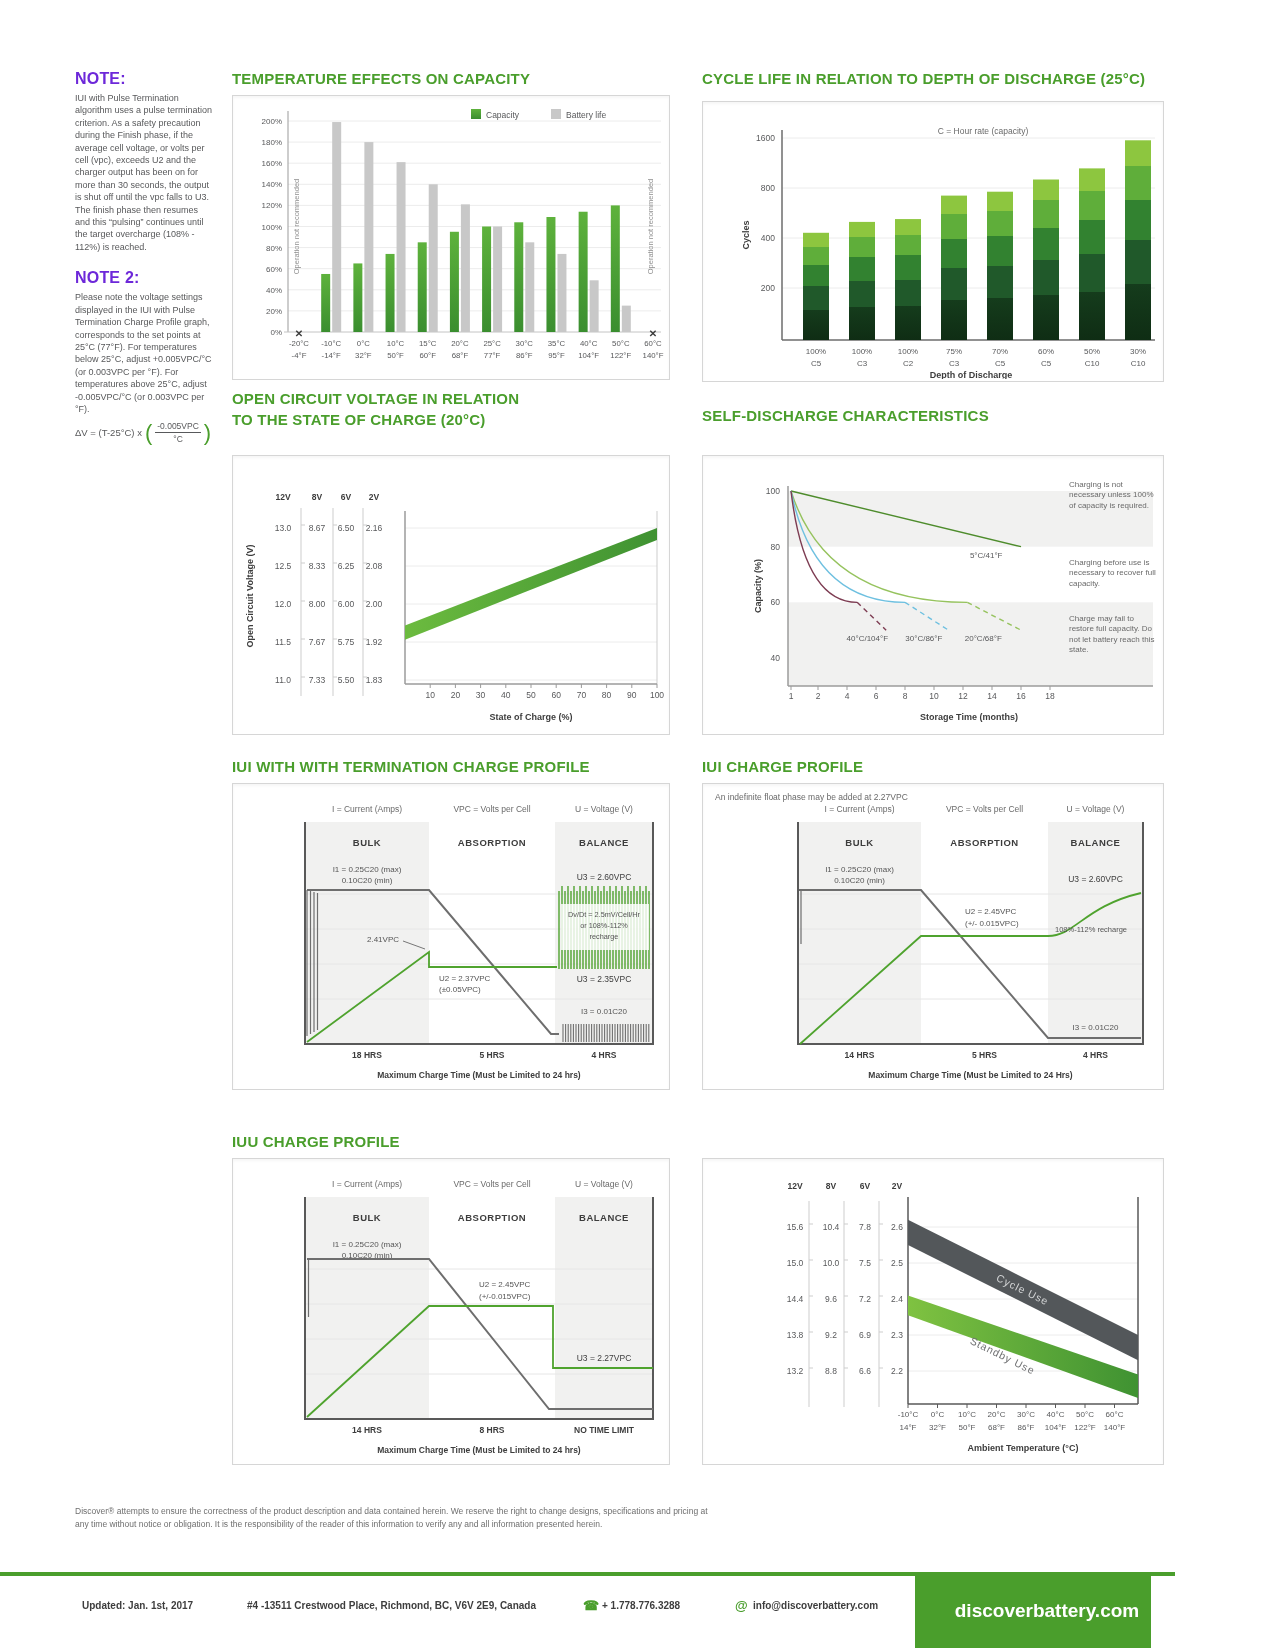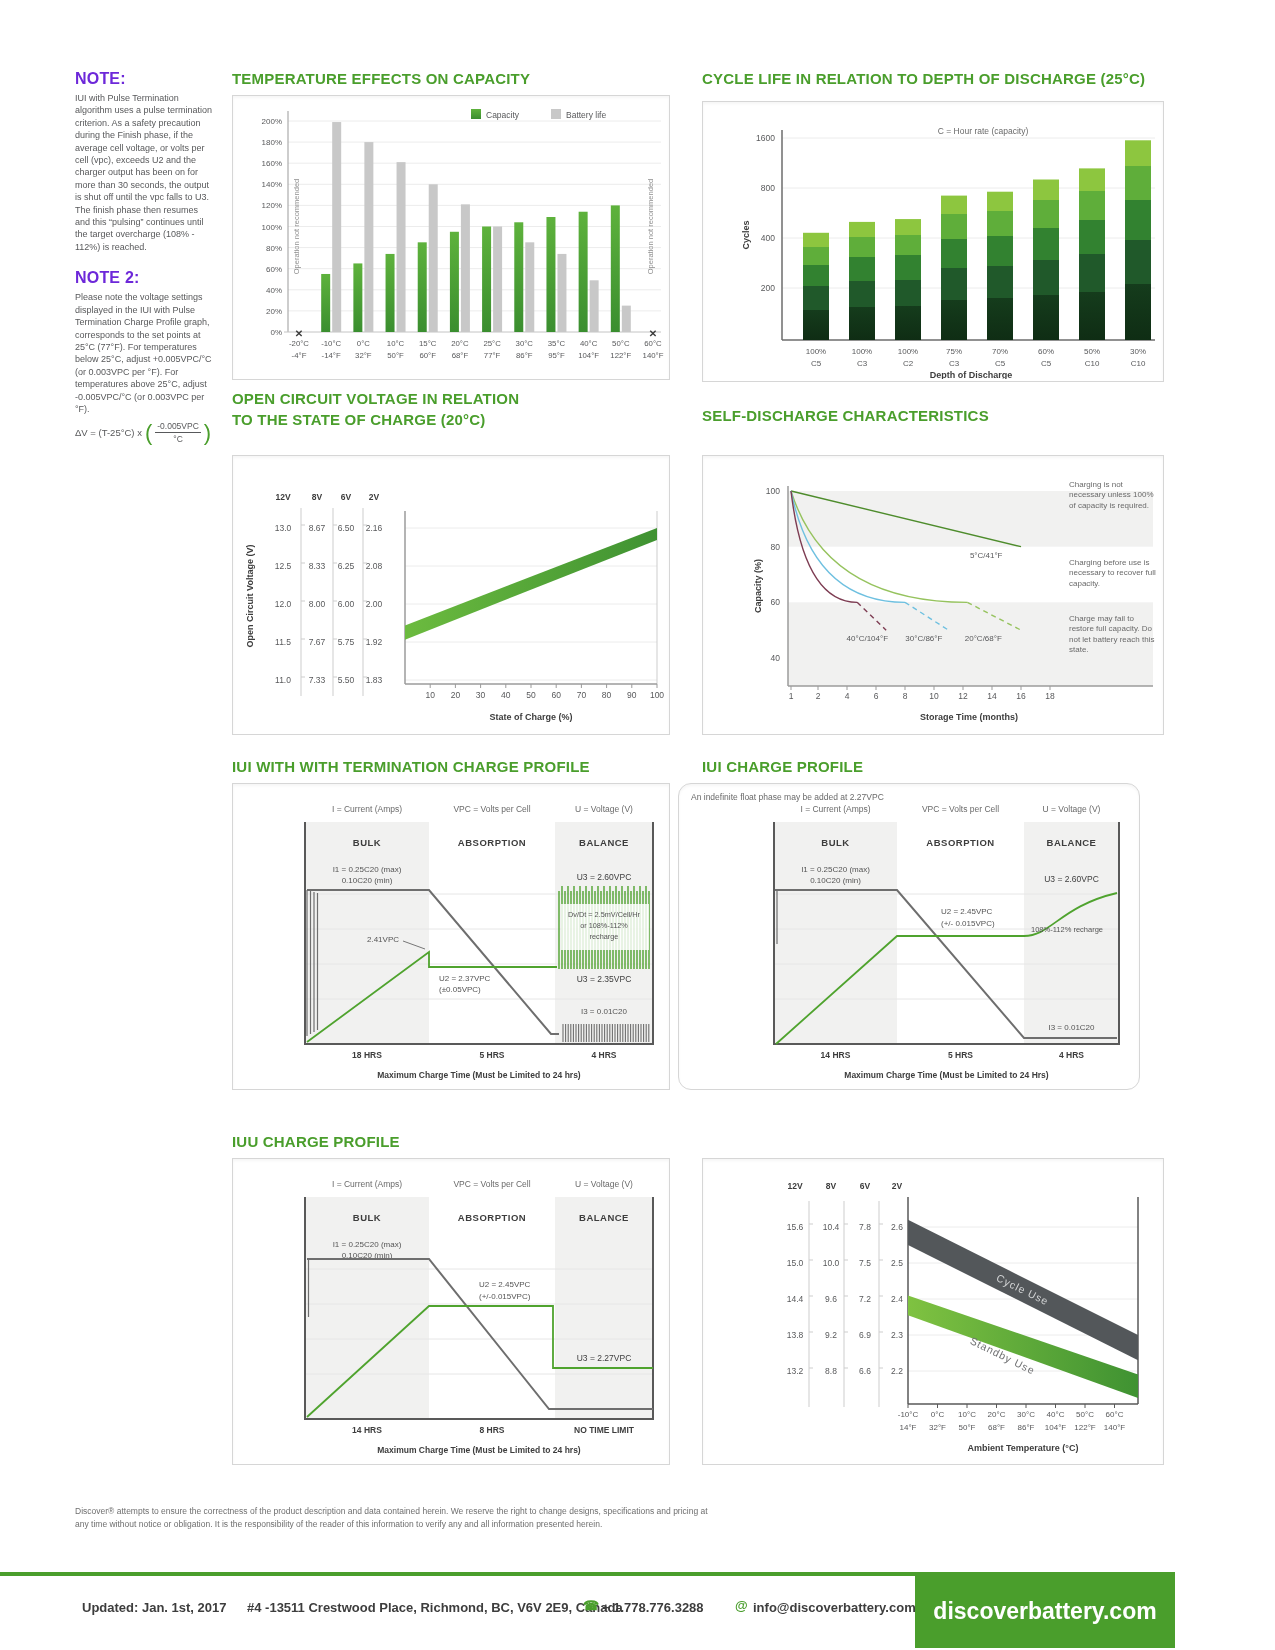--- a/index.html
+++ b/index.html
@@ -14,24 +14,24 @@
   .f-frac{display:inline-flex;flex-direction:column;align-items:center;font-size:8.5px;}
   .f-num{border-bottom:1px solid #58595b;padding:0 2px 1px 2px;}
   .f-den{padding-top:1px;}
   .ct{position:absolute;margin:0;font-size:15px;line-height:1.4;font-weight:bold;color:#4a9e2c;letter-spacing:.2px;white-space:nowrap;}
   .cbox{position:relative;position:absolute;border:1px solid #d6d6d6;background:#fff;box-shadow:inset 0 2px 3px rgba(0,0,0,.04);}
   .cbox svg{position:absolute;left:0;top:0;z-index:1;}
   svg text{font-family:"Liberation Sans",sans-serif;}
   .sd-ann{position:absolute;z-index:2;left:366px;width:88px;font-size:8px;line-height:1.3;color:#6a6a6a;}
   .disclaimer{position:absolute;left:75px;top:1505px;width:960px;font-size:8.5px;line-height:1.5;color:#6f6f6f;}
   .rule{position:absolute;left:0;top:1572px;width:1175px;height:4px;background:#4a9e2c;}
-  .fitem{position:absolute;top:1600px;font-size:13px;font-weight:bold;color:#3d3d3d;white-space:nowrap;}
+  .fitem{position:absolute;top:1600px;font-size:10px;font-weight:bold;color:#3d3d3d;white-space:nowrap;}
   .ficon{position:absolute;top:1598px;font-size:13px;font-weight:bold;color:#4a9e2c;}
-  .sitebox{position:absolute;left:915px;top:1574px;width:260px;height:74px;background:#4a9e2c;
-           display:flex;align-items:center;justify-content:center;color:#fff;font-size:23px;font-weight:bold;}
+  .sitebox{position:absolute;left:915px;top:1574px;width:208px;height:74px;background:#4a9e2c;
+           display:flex;align-items:center;justify-content:center;color:#fff;font-size:19px;font-weight:bold;padding-left:28px;}
 </style>
 </head>
 <body>
 
 <main class="page">
 
   <aside class="notes">
     <h3 class="note-h">NOTE:</h3>
     <p class="note-p">IUI with Pulse Termination algorithm uses a pulse termination criterion. As a safety precaution during the Finish phase, if the average cell voltage, or volts per cell (vpc), exceeds U2 and the charger output has been on for more than 30 seconds, the output is shut off until the vpc falls to U3. The finish phase then resumes and this “pulsing” continues until the target overcharge (108% - 112%) is reached.</p>
     <h3 class="note-h second">NOTE 2:</h3>
@@ -432,21 +432,21 @@
         <text x="371" y="198" font-size="8.5" fill="#3d3d3d" text-anchor="middle" font-weight="normal">U3 = 2.35VPC</text>
         <text x="371" y="230" font-size="8" fill="#555" text-anchor="middle" font-weight="normal">I3 = 0.01C20</text>
         <text x="166" y="158" font-size="8" fill="#555" text-anchor="end" font-weight="normal">2.41VPC</text>
         <path d="M170,157 L192,165" fill="none" stroke="#777" stroke-width="1"></path>
         <text x="206" y="197" font-size="8" fill="#555" text-anchor="start" font-weight="normal">U2 = 2.37VPC</text>
         <text x="206" y="208" font-size="8" fill="#555" text-anchor="start" font-weight="normal">(±0.05VPC)</text>
       </svg>
     </div>
 
   <h2 class="ct" style="left:702px;top:756px;">IUI CHARGE PROFILE</h2>
-  <div class="cbox" id="c-iui" style="left:678px;top:783px;width:460px;height:305px;border-radius:13px;">
+  <div class="cbox" id="c-iui" style="left:702px;top:783px;width:460px;height:305px;">
       <svg width="458" height="303">
         <rect x="95" y="38" width="123" height="222" fill="#f1f1f0"></rect>
         <rect x="345" y="38" width="95" height="222" fill="#f1f1f0"></rect>
         <line x1="95" y1="110" x2="440" y2="110" stroke="#e6e6e6"></line>
         <line x1="95" y1="145" x2="440" y2="145" stroke="#e6e6e6"></line>
         <line x1="95" y1="180" x2="440" y2="180" stroke="#e6e6e6"></line>
         <line x1="95" y1="215" x2="440" y2="215" stroke="#e6e6e6"></line>
         <text x="12" y="16" font-size="8.5" fill="#6a6a6a" text-anchor="start" font-weight="normal">An indefinite float phase may be added at 2.27VPC</text>
         <text x="156.5" y="28" font-size="8.5" fill="#6a6a6a" text-anchor="middle" font-weight="normal">I = Current (Amps)</text>
         <text x="281.5" y="28" font-size="8.5" fill="#6a6a6a" text-anchor="middle" font-weight="normal">VPC = Volts per Cell</text>

